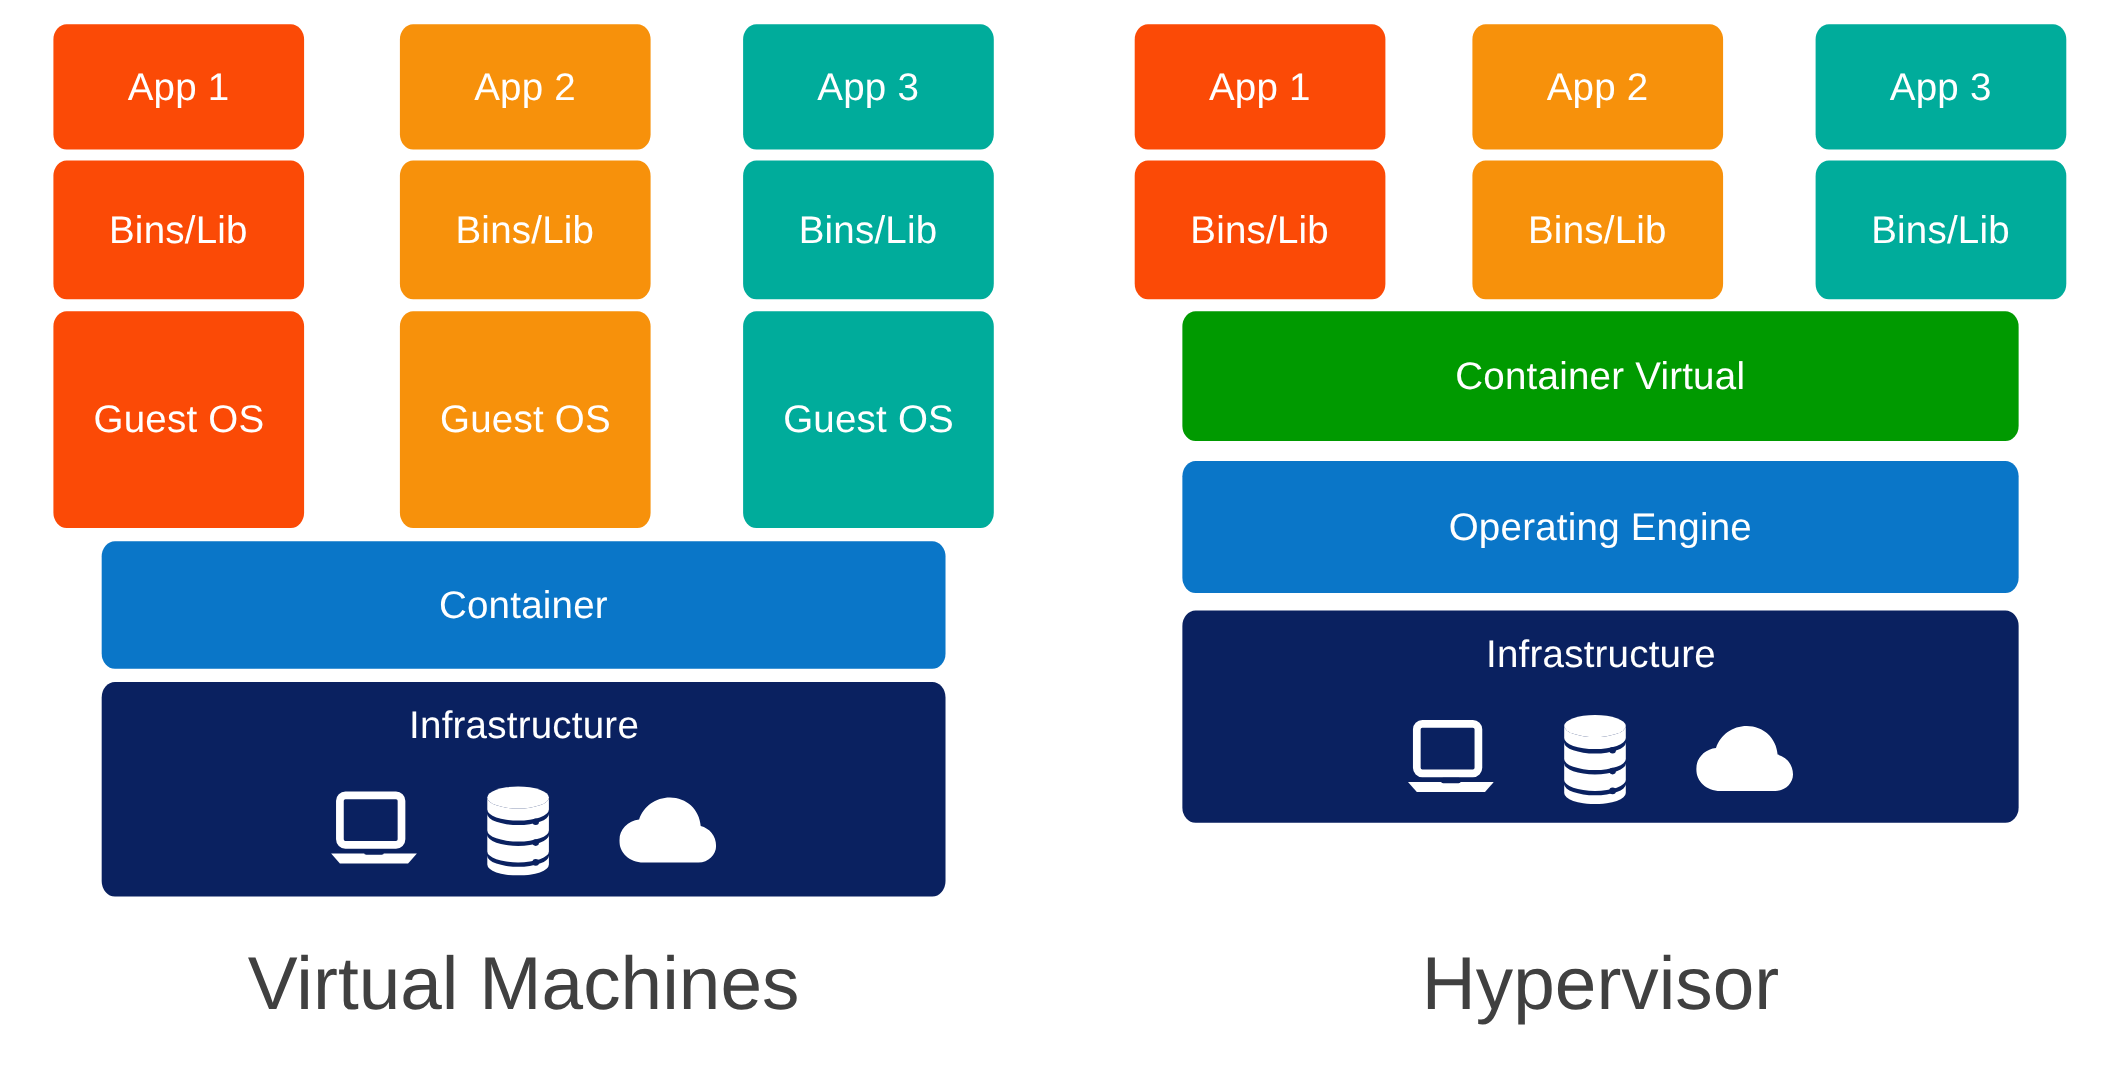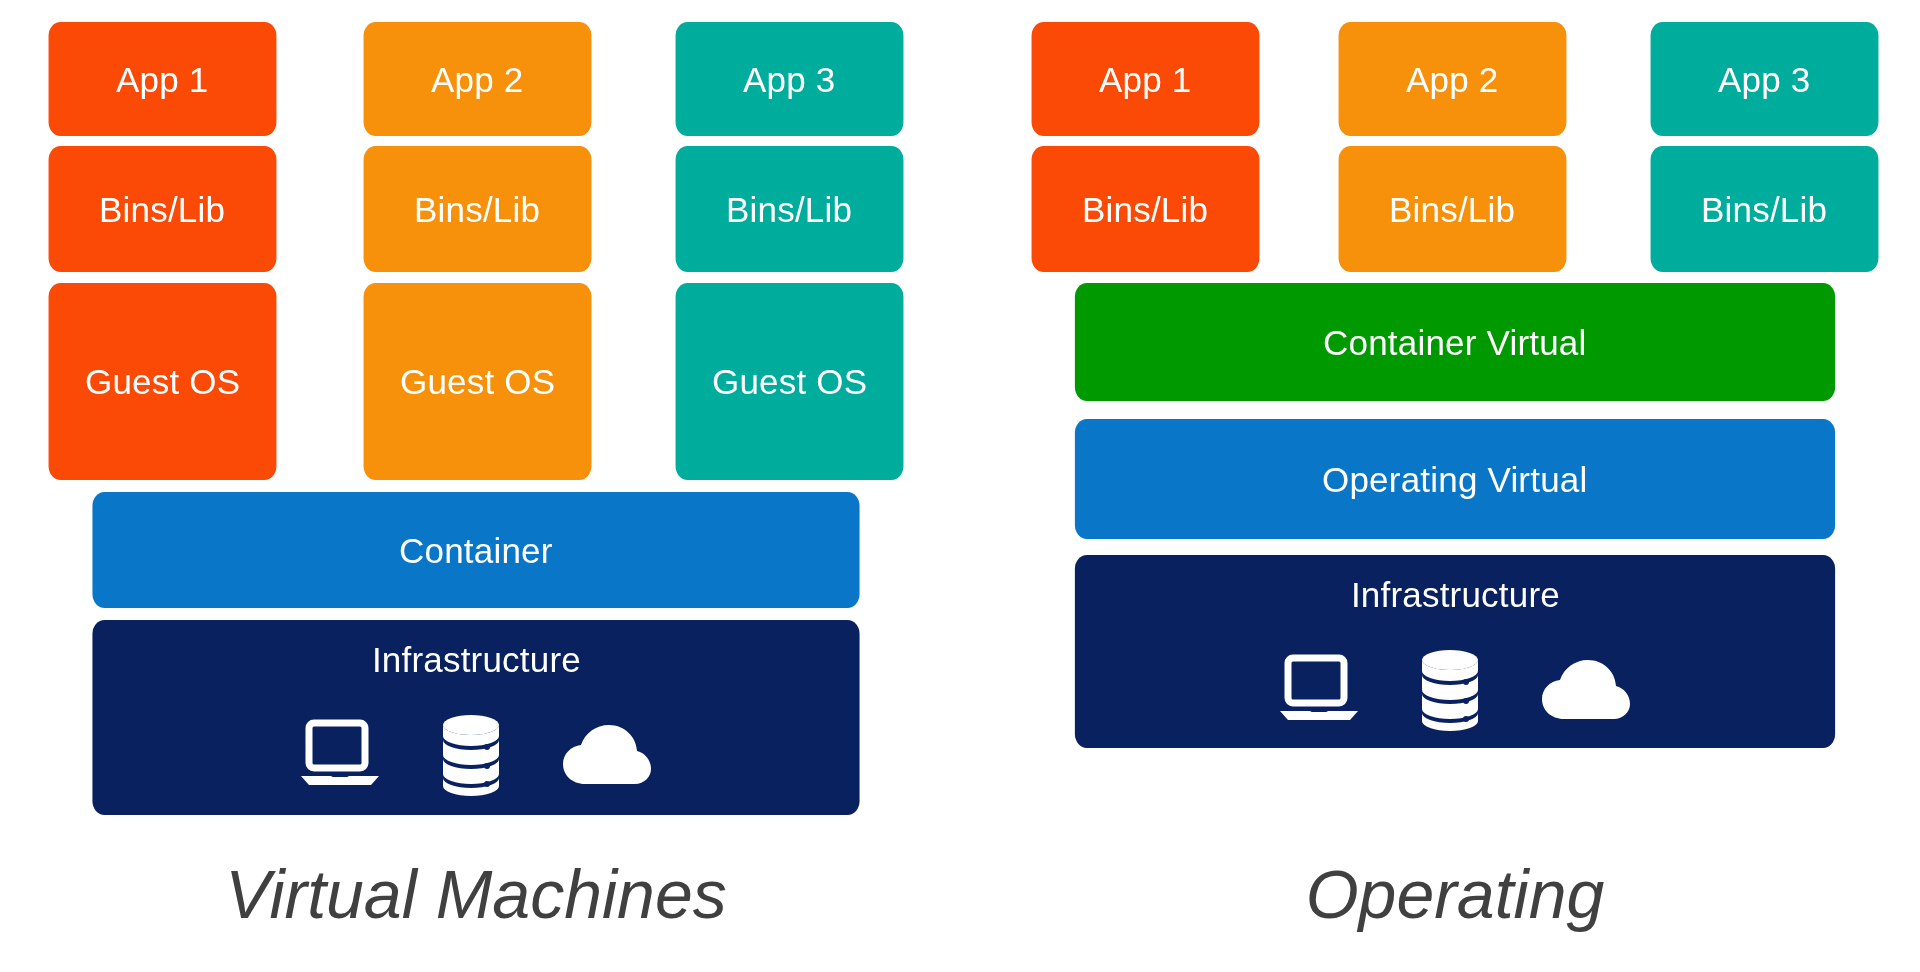--- a/index.html
+++ b/index.html
@@ -81,21 +81,20 @@
     font-size: 68px;
     line-height: 1;
     text-align: center;
     white-space: nowrap;
     transform: scaleX(0.80);
   }
   .caption .lbl {
     display: block;
     transform: scaleX(1.25);
     transform-origin: center;
-    font-style: italic;
   }
 </style>
 </head>
 <body>
 
 <div id="stage">
 
   <div>
 
     <div class="box tile c-red" style="left:30px;  top:22px;  width:265px; height:114px;">
@@ -197,21 +196,21 @@
     </div>
     <div class="box tile c-teal" style="left:1632px; top:146px; width:265px; height:126px;">
       <span class="lbl">Bins/Lib</span>
     </div>
 
     <div class="box bar c-green" style="left:1013px; top:283px; width:884px; height:118px;">
       <span class="lbl">Container Virtual</span>
     </div>
 
     <div class="box bar c-blue" style="left:1013px; top:419px; width:884px; height:120px;">
-      <span class="lbl">Operating Virtual</span>
+      <span class="lbl">Operating Engine</span>
     </div>
 
     <div class="box bar bar-top c-navy" style="left:1013px; top:555px; width:884px; height:193px;">
       <span class="lbl">Infrastructure</span>
     </div>
 
     <div class="icon-row" style="left:1013px; top:645px; width:884px; height:90px;">
 
       <span>
         <svg width="78" height="72" viewBox="0 0 78 72">
@@ -241,17 +240,17 @@
                    C0 30 8 22 18 21
                    C22 9 33 1 46 1
                    C61 1 73 12 74 27
                    C82 29 88 36 88 45
                    C88 53 81 60 72 60 Z" fill="#ffffff"></path>
         </svg>
       </span>
     </div>
 
     <div class="caption" style="left:1013px; top:860px; width:884px;">
-      <span class="lbl">Operating</span>
+      <span class="lbl">Hypervisor</span>
     </div>
   </div>
 
 </div>
 
 </body></html>

